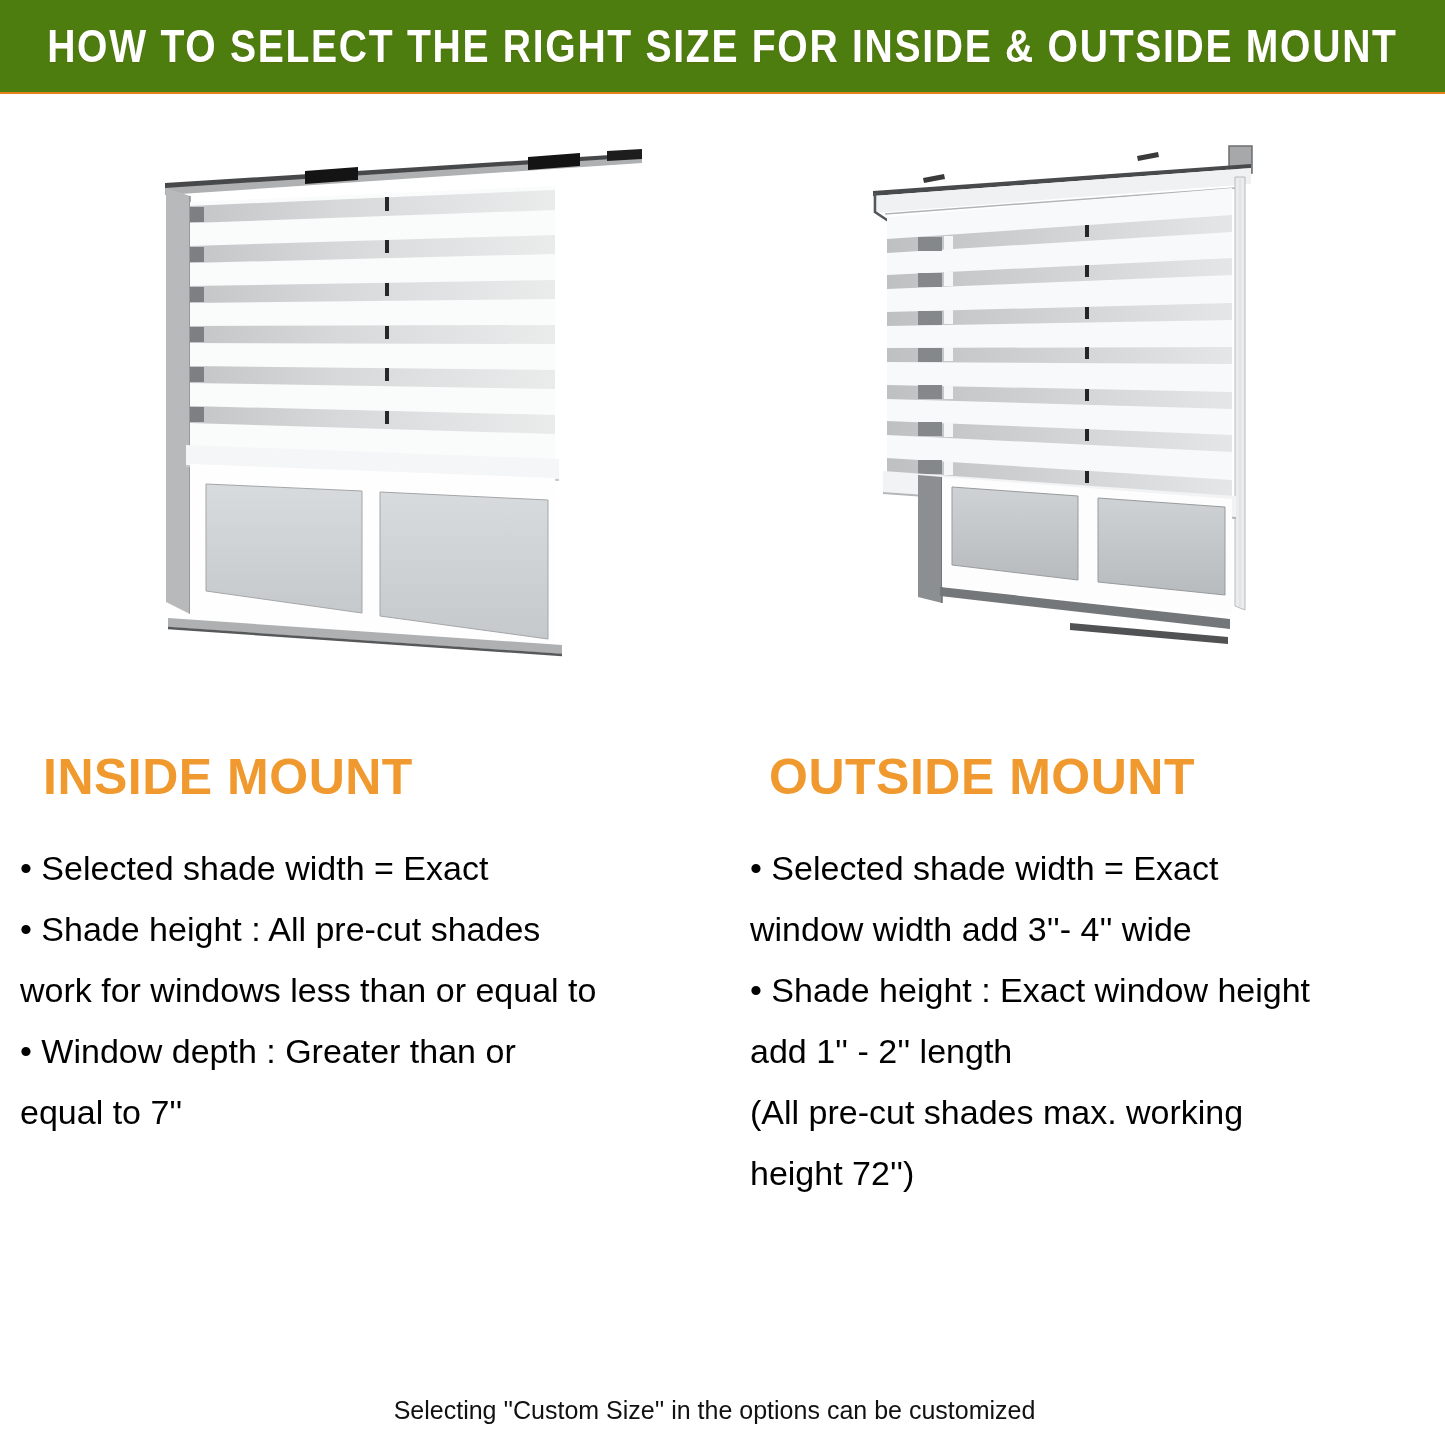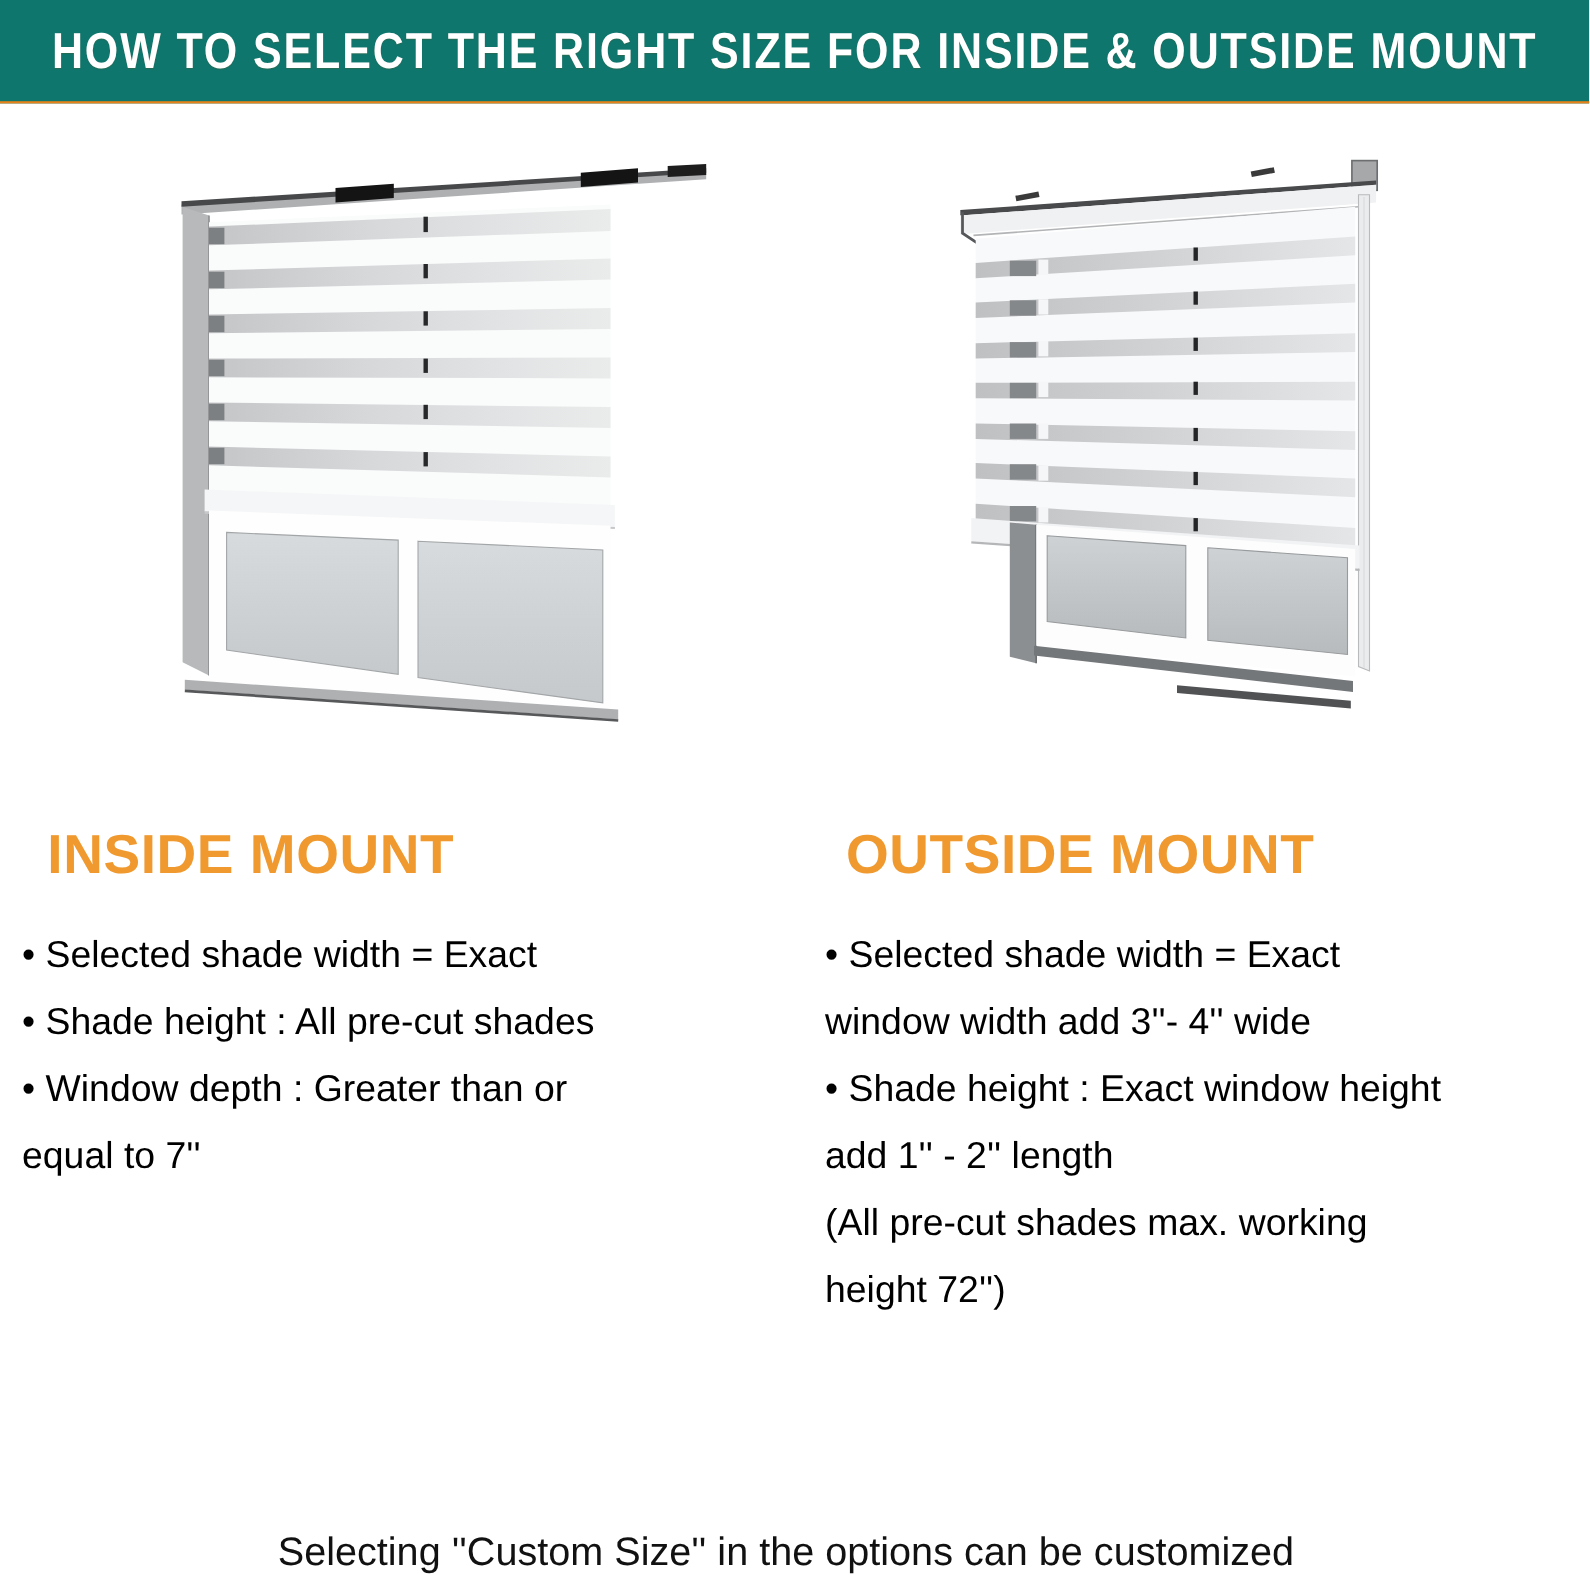--- a/index.html
+++ b/index.html
@@ -1,21 +1,21 @@
 <!DOCTYPE html>
 <html><head>
 <meta charset="utf-8">
 <style>
   html,body{margin:0;padding:0;background:#ffffff;}
   .page{
     position:relative;width:1445px;height:1432px;background:#ffffff;overflow:hidden;
     font-family:"Liberation Sans", sans-serif;color:#1b1b1b;
   }
   .banner{
-    position:absolute;left:0;top:0;width:1445px;height:92px;background:#0f766e;
+    position:absolute;left:0;top:0;width:1445px;height:92px;background:#4d7c0f;
     border-bottom:2px solid #e5821a;display:flex;align-items:center;justify-content:center;
   }
   .banner-text{
     display:inline-block;transform:scaleX(0.85);transform-origin:center;
     font-size:46px;font-weight:bold;letter-spacing:2px;color:#ffffff;white-space:nowrap;
     text-shadow:0 1px 1px rgba(120,70,0,0.25);
   }
   .fig{position:absolute;}
   .fig-left{left:110px;top:140px;width:550px;height:600px;}
   .fig-right{left:815px;top:135px;width:550px;height:615px;}
@@ -24,21 +24,21 @@
     letter-spacing:0.5px;white-space:nowrap;line-height:58px;
   }
   .heading-inside{left:43px;top:748px;}
   .heading-outside{left:769px;top:748px;}
   .col{position:absolute;top:838px;font-size:34px;line-height:61px;color:#000000;}
   .col-left{left:20px;width:700px;}
   .col-right{left:750px;width:680px;}
   .line{white-space:nowrap;}
   .footer-note{
     position:absolute;left:0;top:1389px;width:1429px;text-align:center;
-    font-size:36px;line-height:43px;color:#111111;white-space:nowrap;
+    font-size:25px;line-height:43px;color:#111111;white-space:nowrap;
   }
 </style>
 </head>
 <body>
 
 <div class="page">
 
   <div class="banner">
     <span class="banner-text">HOW TO SELECT THE RIGHT SIZE FOR INSIDE &amp; OUTSIDE MOUNT</span>
   </div>
@@ -168,20 +168,21 @@
       <polygon points="255,488 413,502 413,509 255,495" fill="#505254"></polygon>
     </g>
   </svg>
 
   <div class="mount-heading heading-outside">OUTSIDE MOUNT</div>
   <div class="mount-heading heading-inside">INSIDE MOUNT</div>
 
   <div class="col col-left">
     <div class="line">• Selected shade width = Exact</div>
     <div class="line">• Shade height : All pre-cut shades</div>
+    <div class="line">work for windows less than or equal to</div>
     <div class="line">• Window depth : Greater than or</div>
     <div class="line">equal to 7''</div>
   </div>
 
   <div class="col col-right">
     <div class="line">• Selected shade width = Exact</div>
     <div class="line">window width add 3''- 4'' wide</div>
     <div class="line">• Shade height : Exact window height</div>
     <div class="line">add 1'' - 2'' length</div>
     <div class="line">(All pre-cut shades max. working</div>

